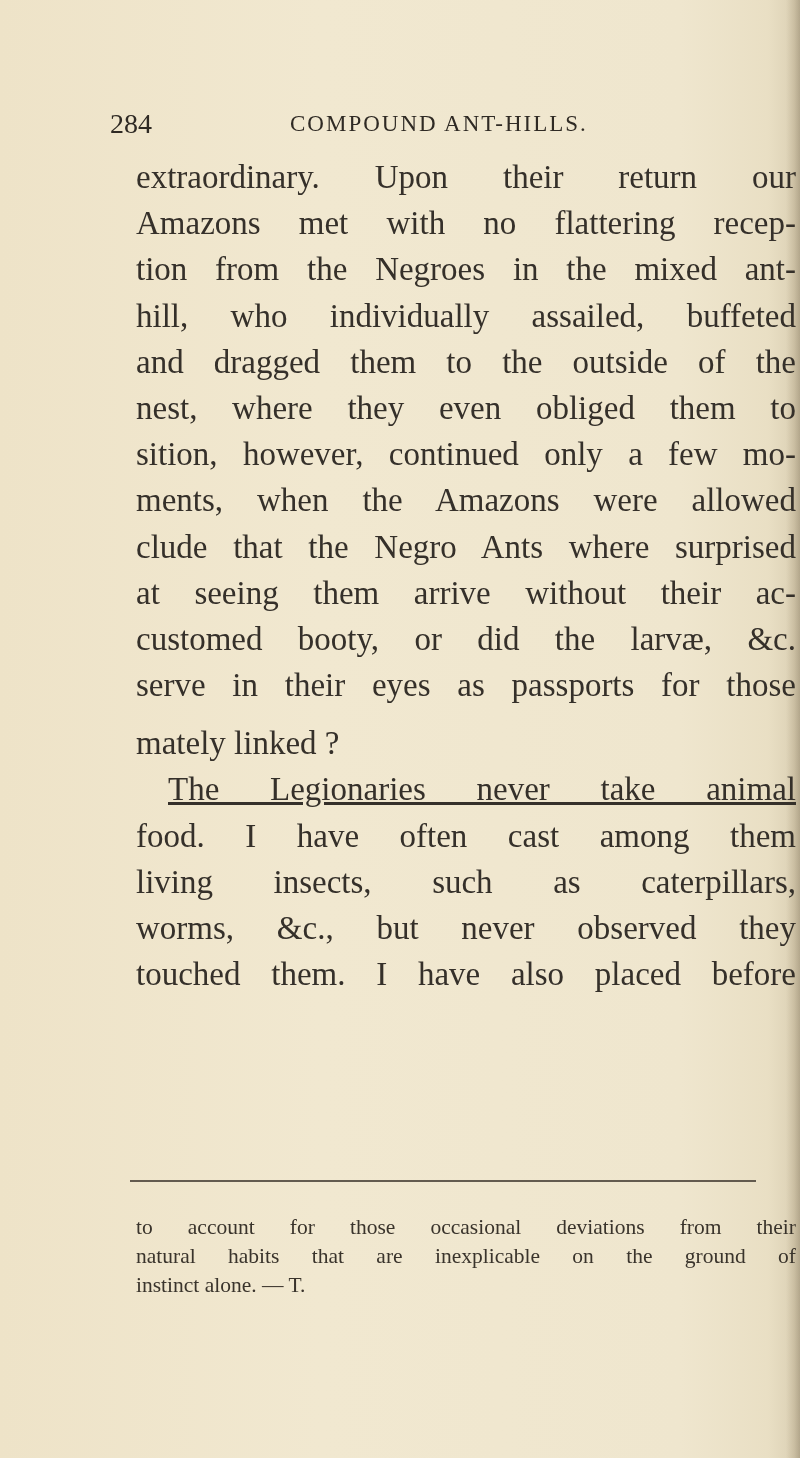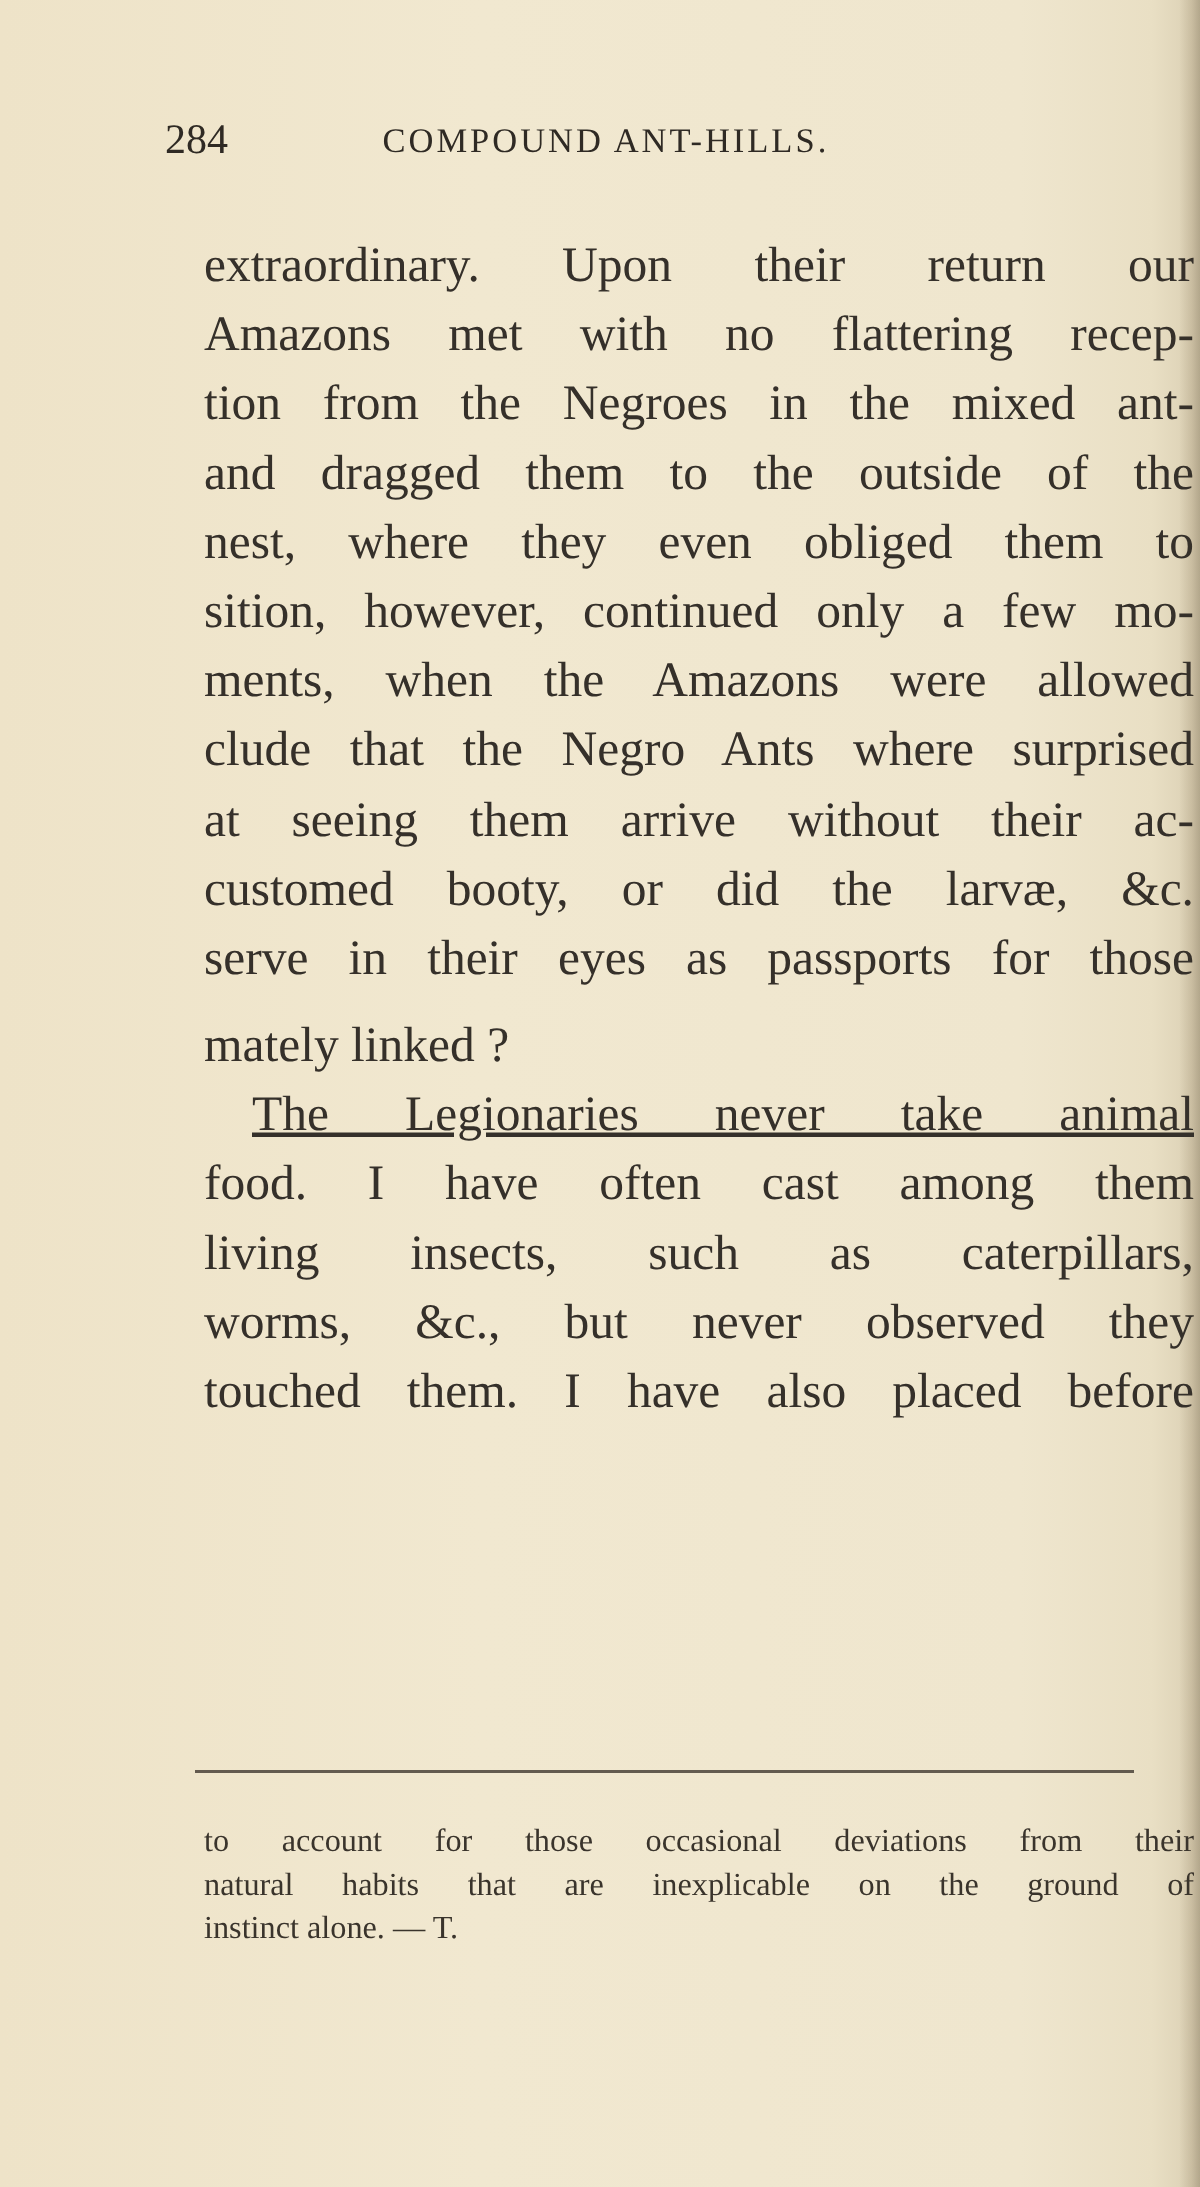--- a/index.html
+++ b/index.html
@@ -23,21 +23,21 @@
     }
     .edge-shadow {
       position: absolute;
       right: 0; top: 0;
       width: 14px; height: 1458px;
       background: linear-gradient(90deg, rgba(0,0,0,0) 0%, rgba(120,100,70,0.18) 60%, rgba(90,75,50,0.3) 100%);
     }
     .running-head {
       position: absolute;
       left: 110px;
-      top: 78px;
+      top: 108px;
       width: 600px;
       height: 40px;
     }
     .page-number {
       position: absolute;
       left: 0;
       top: 0;
       font-size: 28px;
       letter-spacing: 0px;
       color: #2f2a24;
@@ -49,20 +49,21 @@
       font-size: 24px;
       letter-spacing: 2px;
       font-variant: small-caps;
       text-transform: lowercase;
       color: #2f2a24;
     }
     .header-title.caps {
       text-transform: uppercase;
       font-variant: normal;
       font-size: 23px;
+      margin-left: 35px;
     }
     .body-text {
       position: absolute;
       left: 136px;
       top: 154px;
       width: 660px;
       font-size: 33px;
       line-height: 46.2px;
       color: #35302a;
     }
@@ -121,20 +122,21 @@
 
   <div class="running-head">
     <span class="page-number">284</span>
     <span class="header-title caps">COMPOUND ANT-HILLS.</span>
   </div>
 
   <div class="body-text">
     <span class="line">extraordinary. Upon their return our</span>
     <span class="line">Amazons met with no flattering recep-</span>
     <span class="line">tion from the Negroes in the mixed ant-</span>
+    <span class="line">hill, who individually assailed, buffeted</span>
     <span class="line">and dragged them to the outside of the</span>
     <span class="line">nest, where they even obliged them to</span>
     <span class="line">sition, however, continued only a few mo-</span>
     <span class="line">ments, when the Amazons were allowed</span>
     <span class="line">clude that the Negro Ants where surprised</span>
     <span class="line">at seeing them arrive without their ac-</span>
     <span class="line">customed booty, or did the larvæ, &amp;c.</span>
     <span class="line">serve in their eyes as passports for those</span>
     <span class="line last">mately linked ?</span>
     <span class="line indent">The Legionaries never take animal</span>

